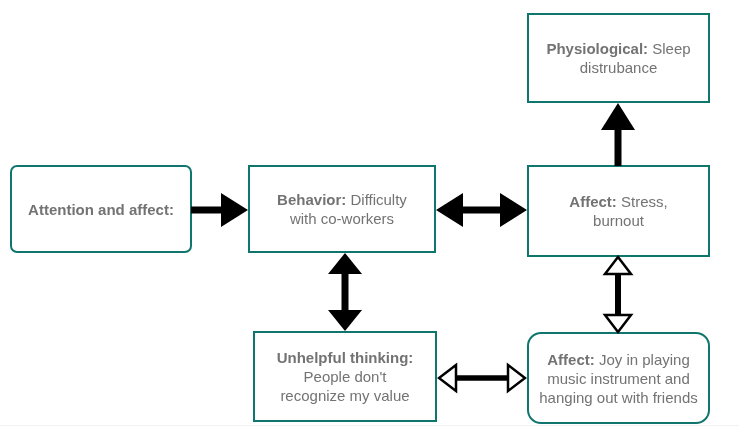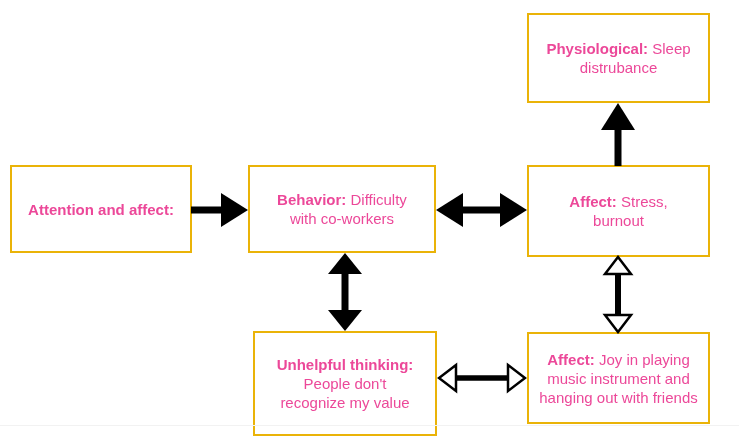--- a/index.html
+++ b/index.html
@@ -11,28 +11,28 @@
   .canvas {
     position: relative;
     width: 739px; height: 440px;
     background: #ffffff;
     overflow: hidden;
   }
   .box {
     position: absolute;
     box-sizing: border-box;
     background: #ffffff;
-    border: 2px solid #eab308;
+    border: 2px solid #0f766e;
     display: flex;
     align-items: center;
     justify-content: center;
     text-align: center;
     font-size: 15px;
     line-height: 19px;
-    color: #ec4899;
+    color: #737373;
   }
   .box .inner { width: 100%; }
   .box b { font-weight: bold; }
   .box.stacked b { display: block; }
   .italic-body { }
   .arrow { position: absolute; display: block; }
   .arrow line { stroke: #000000; }
   .arrow polygon.solid { fill: #000000; stroke: none; }
   .arrow polygon.hollow { fill: #ffffff; stroke: #000000; stroke-width: 2.5; }
   .page-edge {
@@ -47,48 +47,48 @@
 
 <div class="canvas">
 
   <div class="box" style="left:527px; top:13px; width:183px; height:90px; padding:0 8px;">
     <div class="inner">
       <b>Physiological:</b>
       <span>Sleep distrubance</span>
     </div>
   </div>
 
-  <div class="box stacked" style="left:10px; top:165px; width:182px; height:88px; padding:0 2px;">
+  <div class="box stacked" style="left:10px; top:165px; width:182px; height:88px; padding:0 2px;border-radius:7px;">
     <div class="inner">
       <b>Attention and affect:</b>
     </div>
   </div>
 
   <div class="box" style="left:248px; top:165px; width:188px; height:88px; padding:0 13px;">
     <div class="inner">
       <b>Behavior:</b>
       <span>Difficulty with co-workers</span>
     </div>
   </div>
 
   <div class="box" style="left:527px; top:165px; width:183px; height:92px; padding:0 40px;">
     <div class="inner">
       <b>Affect:</b>
       <span>Stress, burnout</span>
     </div>
   </div>
 
-  <div class="box stacked" style="left:253px; top:331px; width:184px; height:105px; padding:0 20px;">
+  <div class="box stacked" style="left:253px; top:331px; width:184px; height:91px; padding:0 20px;">
     <div class="inner">
       <b>Unhelpful thinking:</b>
       <span class="italic-body">People don't recognize my value</span>
     </div>
   </div>
 
-  <div class="box" style="left:527px; top:332px; width:183px; height:92px; padding:0 6px;">
+  <div class="box" style="left:527px; top:332px; width:183px; height:92px; padding:0 6px;border-radius:14px;">
     <div class="inner">
       <b>Affect:</b>
       <span>Joy in playing music instrument and hanging out with friends</span>
     </div>
   </div>
 
   <svg class="arrow" style="left:190px; top:188px;" width="60" height="44" viewBox="0 0 60 44">
     <line x1="1" y1="22" x2="34" y2="22" stroke-width="7"></line>
     <polygon class="solid" points="31,5 58,22 31,39"></polygon>
   </svg>

